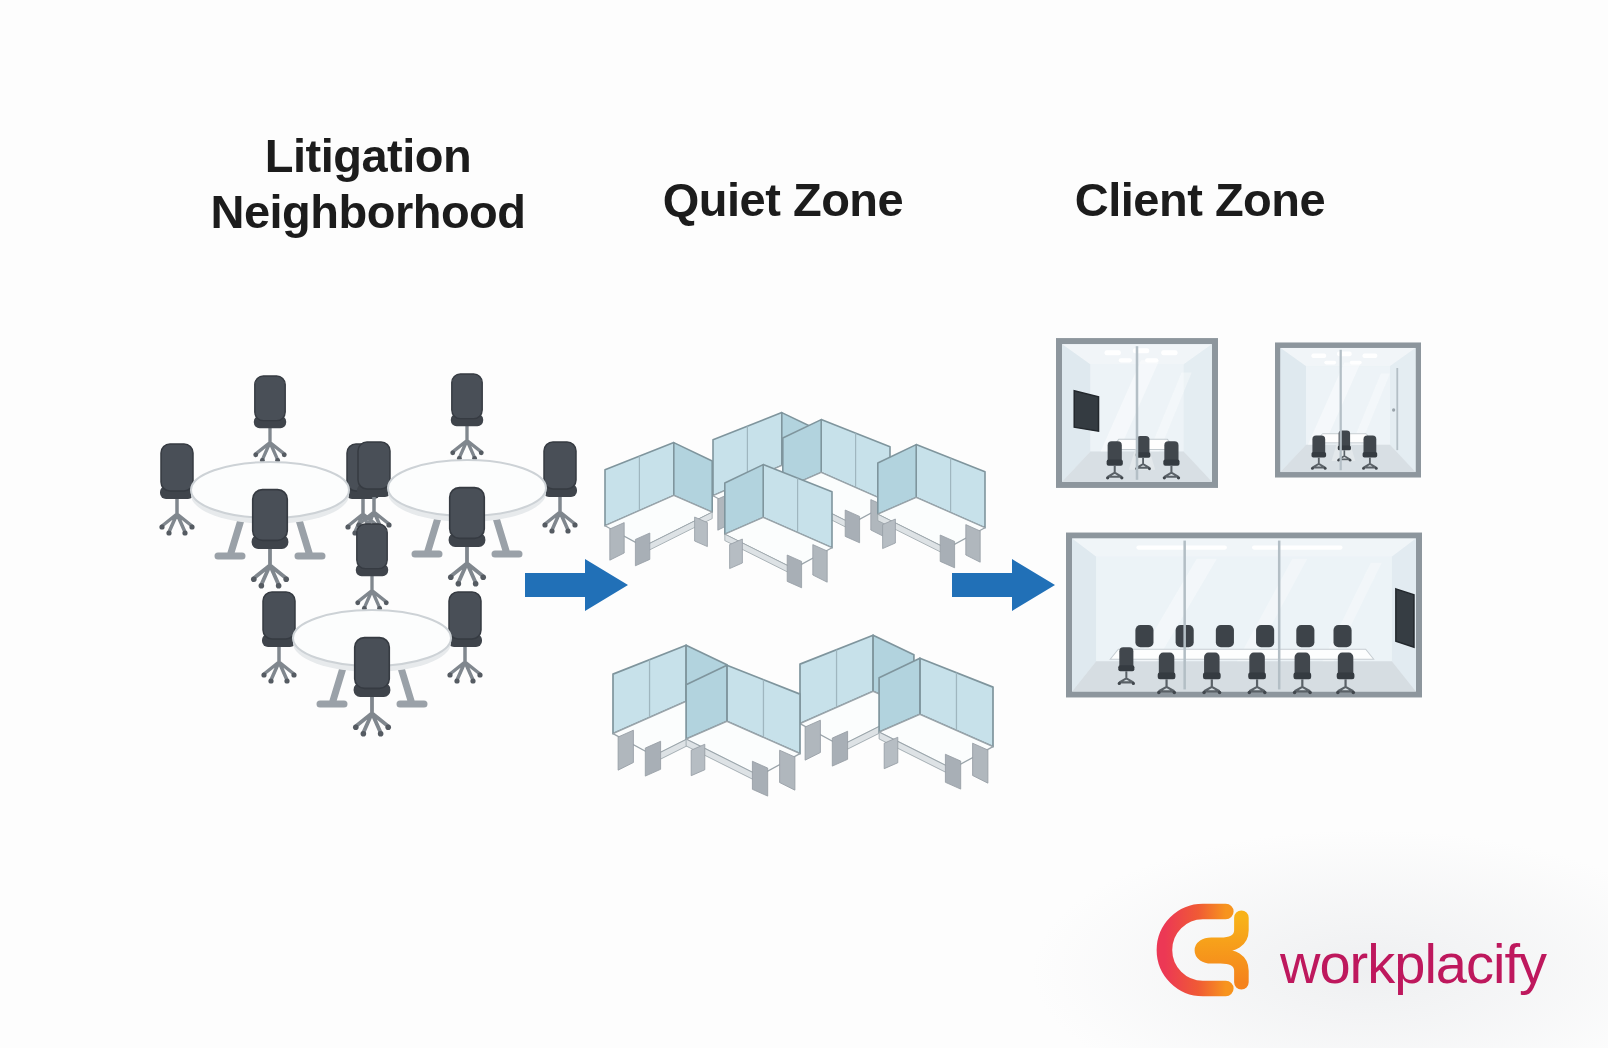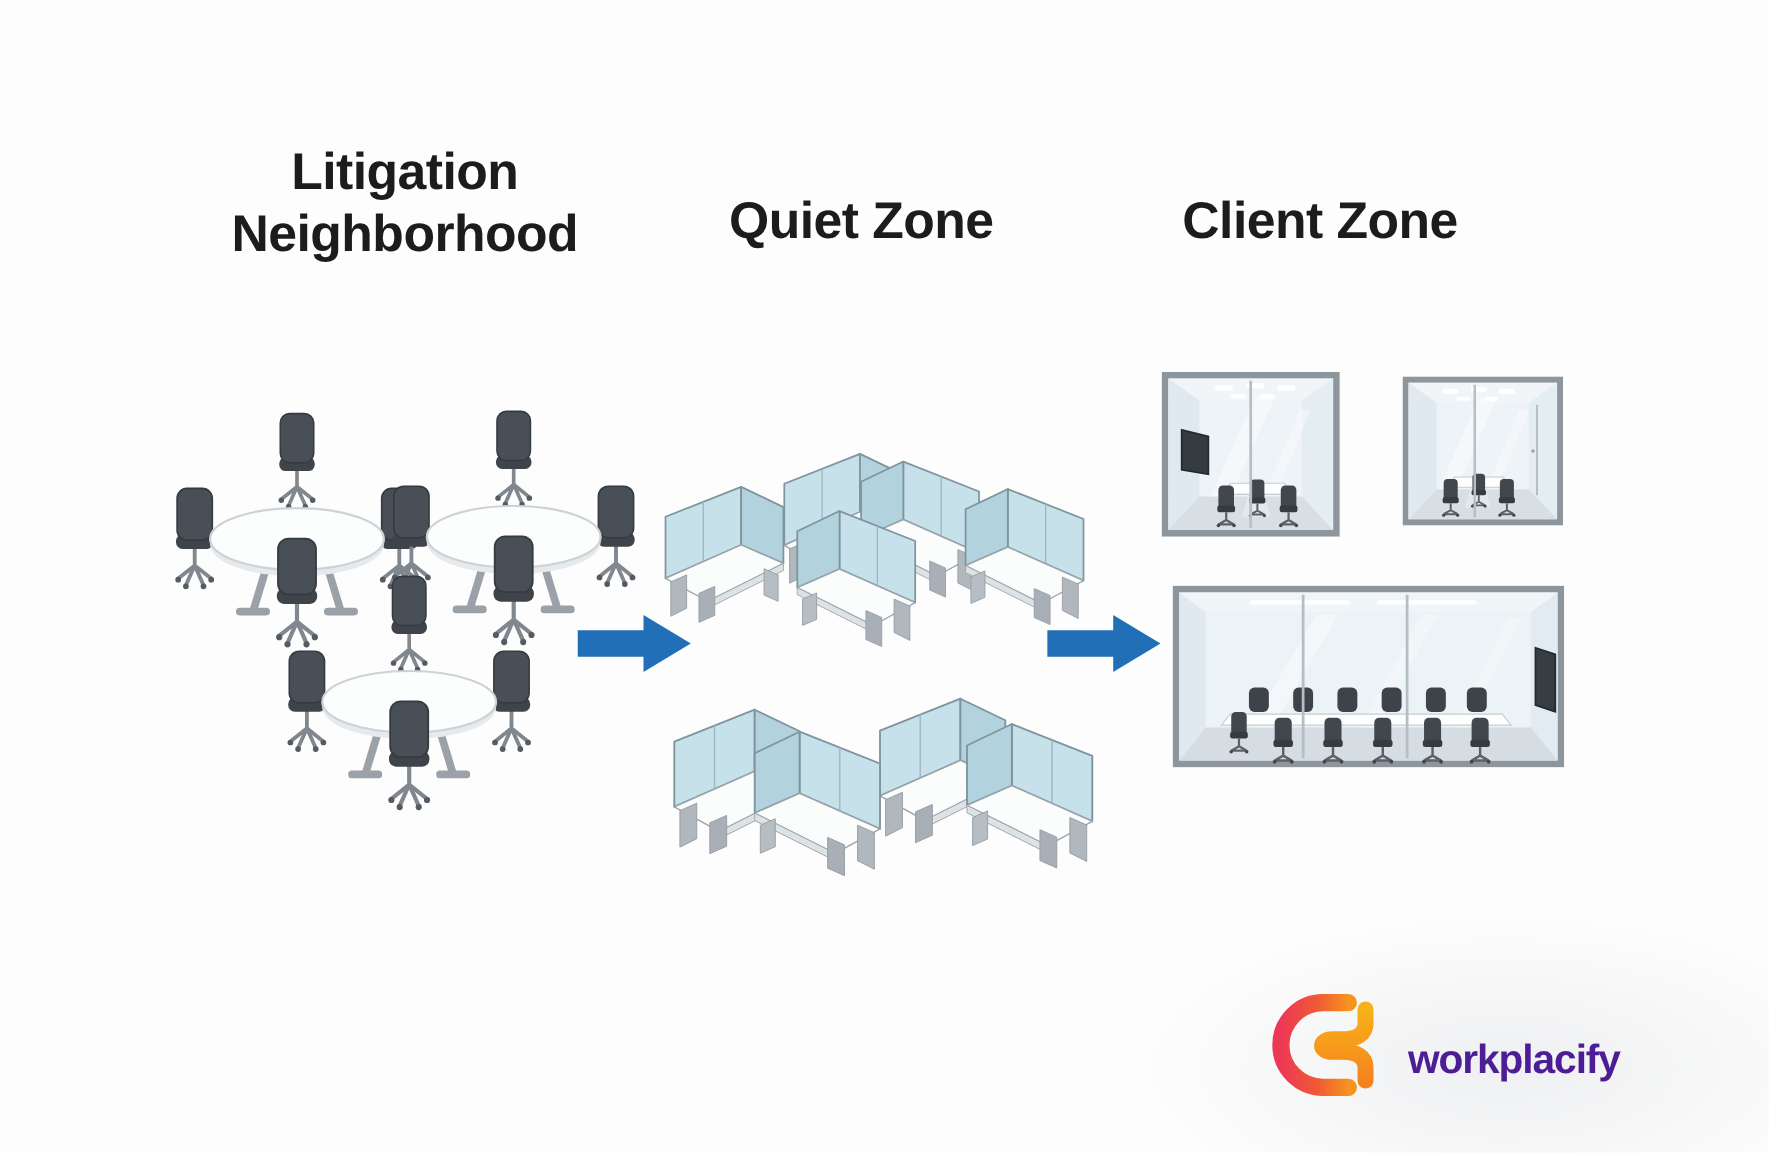--- a/index.html
+++ b/index.html
@@ -18,21 +18,21 @@
   .illus{position:absolute;}
   .logo-backdrop{
     position:absolute;right:-40px;bottom:-40px;width:620px;height:260px;
     background:radial-gradient(ellipse at 55% 55%, rgba(205,209,214,0.30), rgba(205,209,214,0) 70%);
     pointer-events:none;
   }
   .logo{
     position:absolute;left:1150px;top:898px;display:flex;align-items:center;gap:20px;
   }
   .logo-text{
-    font-size:37px;font-weight:700;color:#4c1d95;letter-spacing:-1px;
+    font-size:56px;font-weight:400;color:#be185d;letter-spacing:-1px;
     padding-top:26px;
   }
   .defs-holder{position:absolute;width:0;height:0;overflow:hidden;}
 </style>
 </head>
 <body>
 
 <div class="canvas">
 
   <svg class="defs-holder" aria-hidden="true">

